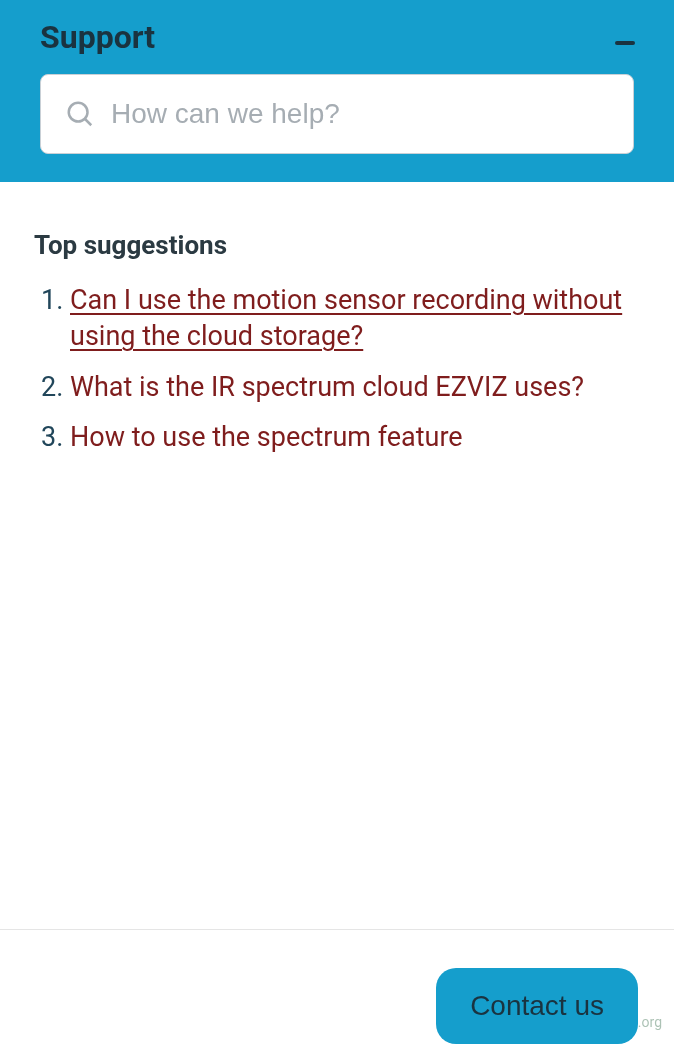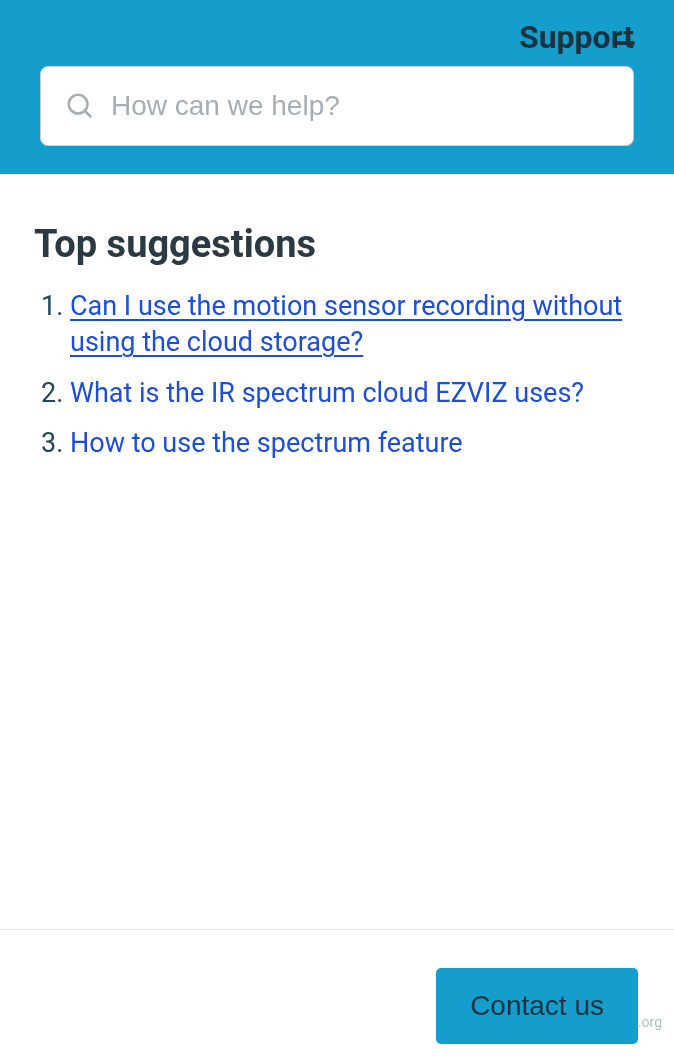--- a/index.html
+++ b/index.html
@@ -14,25 +14,25 @@
     flex-direction: column;
     border-bottom: 1px solid #e5e5e5;
   }
 
   .header {
     background: #159ecc;
     padding: 18px 40px 28px 40px;
     position: relative;
   }
   .header-title {
-    text-align: right;
+    text-align: left;
     font-size: 32px;
     font-weight: 700;
     color: #1a3340;
-    margin-bottom: 10px;
+    margin-bottom: 18px;
   }
   .minimize {
     position: absolute;
     top: 32px;
     right: 38px;
     width: 22px;
     height: 22px;
     display: flex;
     align-items: center;
     justify-content: center;
@@ -71,38 +71,38 @@
   .search-input::placeholder {
     color: #a6adb3;
   }
 
   .body {
     flex: 1;
     padding: 48px 34px 0 34px;
     overflow: auto;
   }
   .section-heading {
-    font-size: 38px;
+    font-size: 26px;
     font-weight: 700;
     color: #2b3a42;
     margin-bottom: 22px;
   }
   .suggestions {
     list-style: decimal;
     padding-left: 36px;
     color: #1a3340;
   }
   .suggestions li {
     font-size: 27px;
     line-height: 1.35;
     margin-bottom: 14px;
     color: #21465a;
   }
   .suggestion-link {
-    color: #1d4ed8;
+    color: #7f1d1d;
     text-decoration: none;
     cursor: pointer;
   }
   .suggestion-link.underline {
     text-decoration: underline;
     text-underline-offset: 4px;
   }
 
   .footer-area {
     position: absolute;
@@ -115,21 +115,21 @@
 
   .contact-btn {
     position: absolute;
     right: 36px;
     bottom: 14px;
     background: #159ecc;
     color: #1a3340;
     font-size: 28px;
     font-weight: 500;
     border: none;
-    border-radius: 5px;
+    border-radius: 20px;
     padding: 22px 34px;
     cursor: pointer;
   }
 
   .watermark {
     position: absolute;
     right: 12px;
     bottom: 24px;
     display: flex;
     align-items: center;

